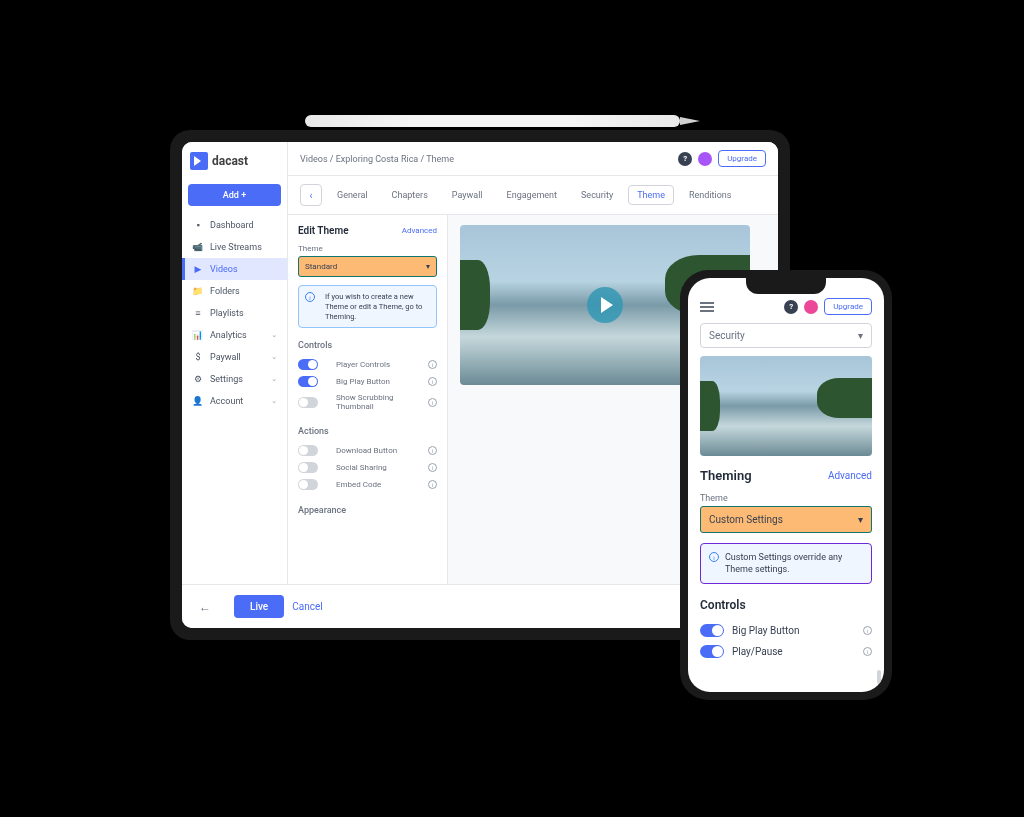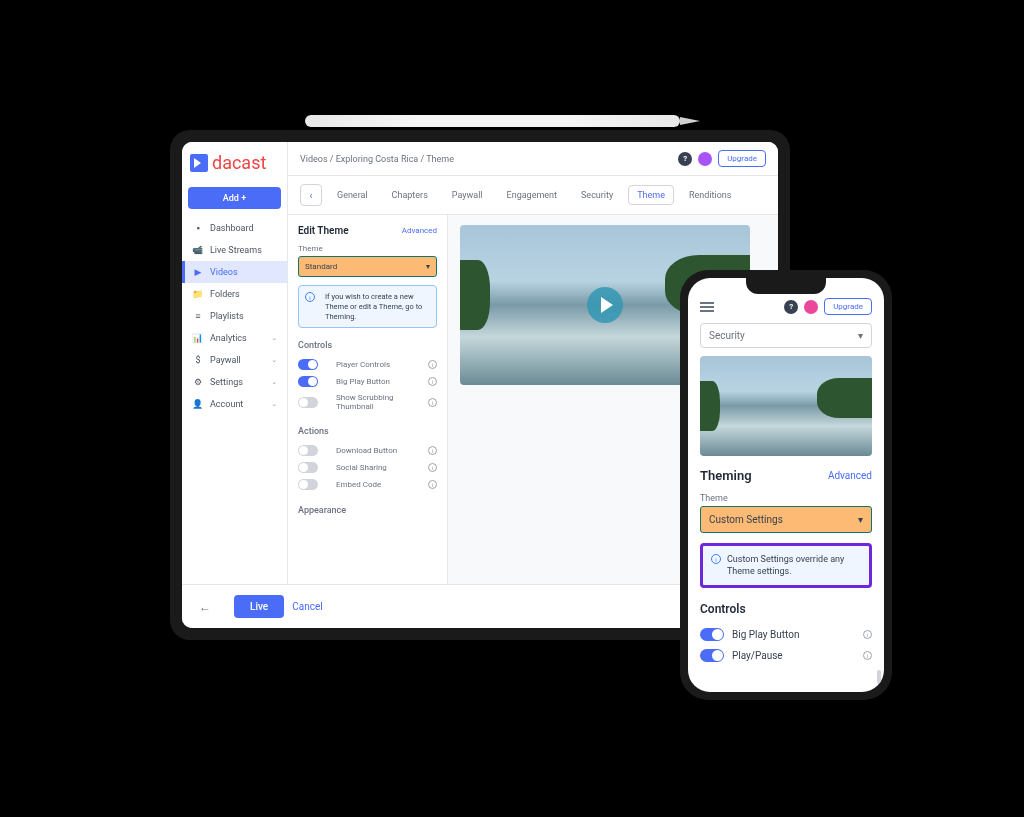--- a/index.html
+++ b/index.html
@@ -6,21 +6,21 @@
 body{background:#000;width:1024px;height:817px;position:relative;overflow:hidden}
 .pencil{position:absolute;top:115px;left:305px;width:375px;height:12px;background:linear-gradient(to right,#e8e8e8 0%,#f5f5f5 30%,#f5f5f5 70%,#e8e8e8 100%);border-radius:6px;z-index:1}
 .pencil::before{content:'';position:absolute;right:-20px;top:2px;width:0;height:0;border-left:20px solid #d0d0d0;border-top:4px solid transparent;border-bottom:4px solid transparent}
 .tablet{position:absolute;top:130px;left:170px;width:620px;height:510px;background:#1a1a1a;border-radius:20px;padding:12px;z-index:2}
 .tablet-screen{width:100%;height:100%;background:#fff;border-radius:10px;overflow:hidden;display:flex;flex-direction:column}
 .tablet-body{display:flex;flex:1;overflow:hidden}
 .sidebar{width:106px;background:#fff;border-right:1px solid #e5e7eb;display:flex;flex-direction:column;font-size:9px}
 .logo{padding:10px 8px;display:flex;align-items:center;gap:4px}
 .logo-mark{width:18px;height:18px;background:#4a6cf7;border-radius:2px;position:relative}
 .logo-mark::before{content:'';position:absolute;left:4px;top:4px;width:0;height:0;border-left:7px solid #fff;border-top:5px solid transparent;border-bottom:5px solid transparent}
-.logo-text{font-weight:400;font-size:18px;color:#ef4444}
+.logo-text{font-weight:700;font-size:12px;color:#404040}
 .add-btn{margin:4px 6px 8px;background:#4a6cf7;color:#fff;border:none;padding:6px;border-radius:4px;font-size:9px;font-weight:500;cursor:pointer}
 .nav-item{display:flex;align-items:center;gap:6px;padding:6px 10px;color:#4b5563;cursor:pointer}
 .nav-item.active{background:#e0e7ff;color:#4a6cf7;border-left:3px solid #4a6cf7;padding-left:7px}
 .nav-icon{width:12px;height:10px;display:inline-flex;align-items:center;justify-content:center;font-size:9px}
 .nav-chev{margin-left:auto;color:#9ca3af;font-size:7px}
 .main{flex:1;display:flex;flex-direction:column;background:#f8f9fb;overflow:hidden}
 .breadcrumb{padding:8px 12px;font-size:9px;color:#6b7280;display:flex;align-items:center;justify-content:space-between;background:#fff;border-bottom:1px solid #e5e7eb}
 .bc-right{display:flex;align-items:center;gap:6px}
 .help-icon{width:14px;height:14px;background:#374151;color:#fff;border-radius:50%;display:flex;align-items:center;justify-content:center;font-size:8px;font-weight:700}
 .avatar{width:14px;height:14px;background:#a855f7;border-radius:50%}
@@ -66,21 +66,21 @@
 .hamburger{display:flex;flex-direction:column;gap:2px;cursor:pointer}
 .hamburger span{width:14px;height:2px;background:#6b7280}
 .phone-hr{display:flex;align-items:center;gap:6px}
 .phone-select-row{padding:0 12px 8px}
 .phone-select{width:100%;border:1px solid #d1d5db;background:#fff;padding:6px 8px;font-size:10px;border-radius:4px;display:flex;justify-content:space-between;color:#6b7280;cursor:pointer}
 .phone-preview{margin:0 12px;height:100px;background:linear-gradient(to bottom,#a8c5d9 0%,#b8d4e3 35%,#7a9aa8 50%,#c5d8dc 70%,#6b8a95 100%);border-radius:4px;position:relative;overflow:hidden}
 .phone-content{padding:12px;flex:1}
 .phone-section-hdr{display:flex;justify-content:space-between;align-items:center;margin-bottom:10px}
 .phone-section-title{font-size:13px;font-weight:600;color:#1f2937}
 .phone-field-label{font-size:9px;color:#6b7280;margin-bottom:3px}
-.p-info-box{margin-top:10px;border:3px solid #6d28d9;background:#eff6ff;border-radius:4px;padding:8px;display:flex;gap:6px;align-items:flex-start}
+.p-info-box{margin-top:10px;border:1px solid #6d28d9;background:#eff6ff;border-radius:4px;padding:8px;display:flex;gap:6px;align-items:flex-start}
 .phone-controls-title{font-size:12px;font-weight:600;color:#1f2937;margin:14px 0 8px}
 .p-toggle-row{display:flex;align-items:center;gap:8px;padding:4px 0}
 .p-toggle{width:24px;height:13px;border-radius:7px;background:#4a6cf7;position:relative;cursor:pointer}
 .p-toggle::after{content:'';position:absolute;width:11px;height:11px;background:#fff;border-radius:50%;top:1px;right:1px}
 .p-toggle-label{font-size:10px;color:#374151;flex:1}
 .scroll-hint{position:absolute;right:3px;bottom:8px;width:4px;height:14px;background:#d1d5db;border-radius:2px}
 </style>
 </head>
 <body>
 

